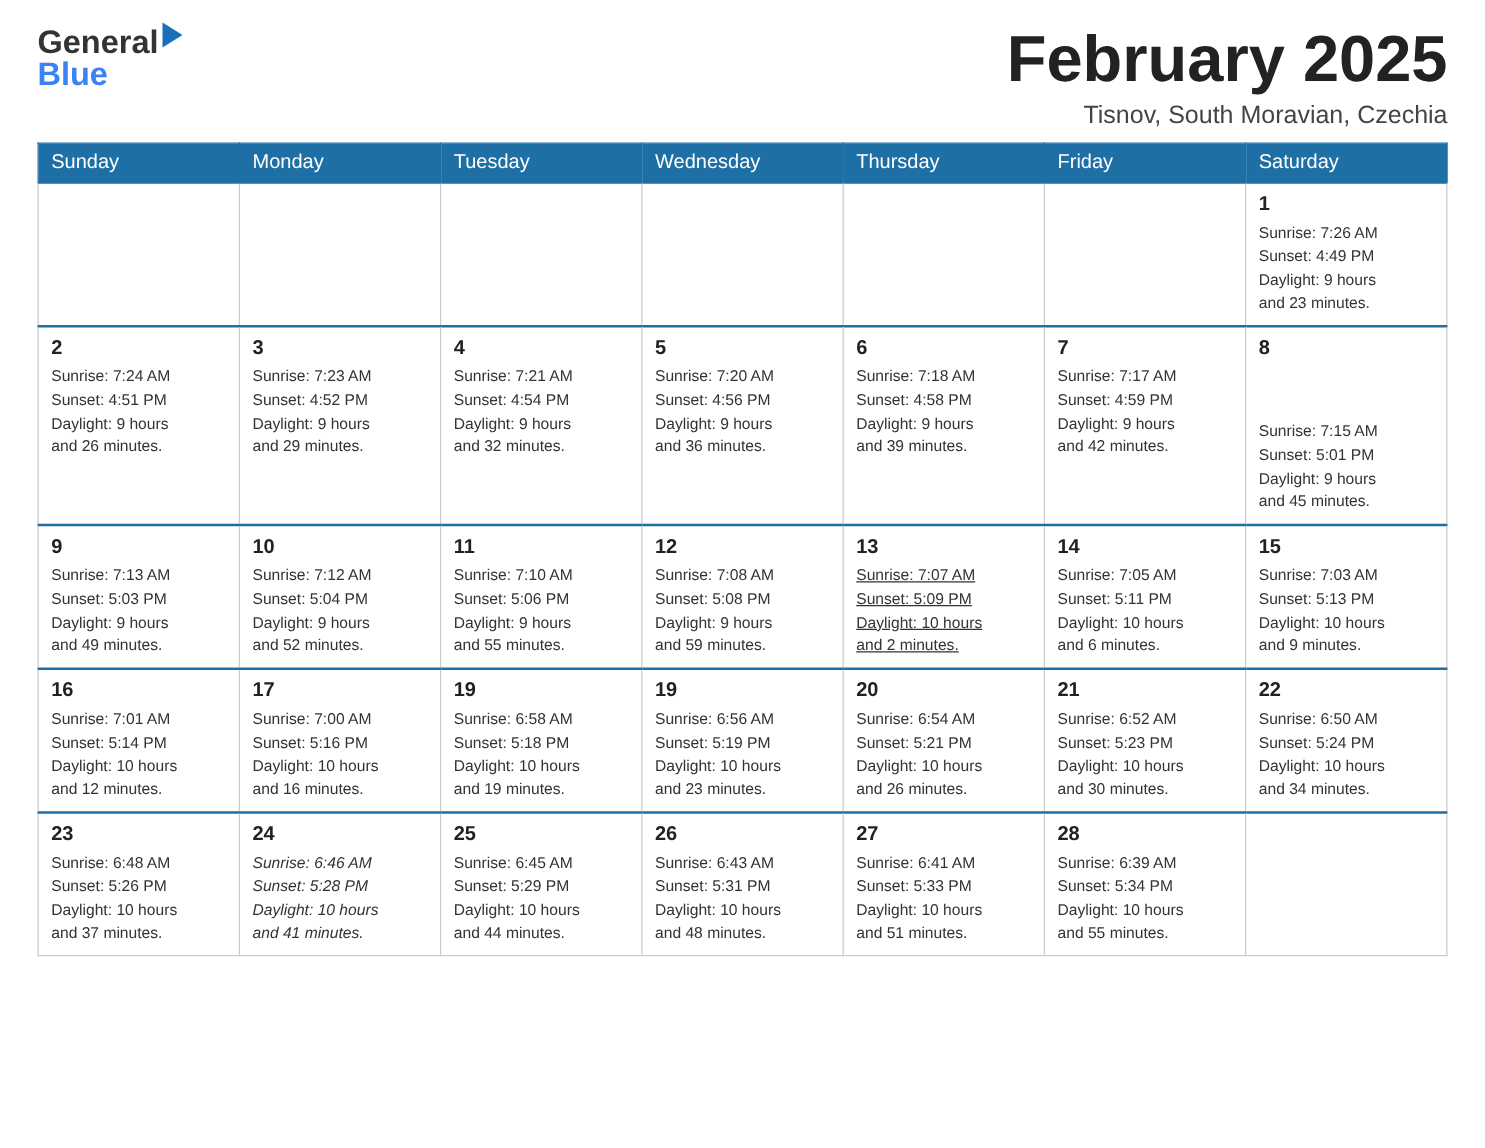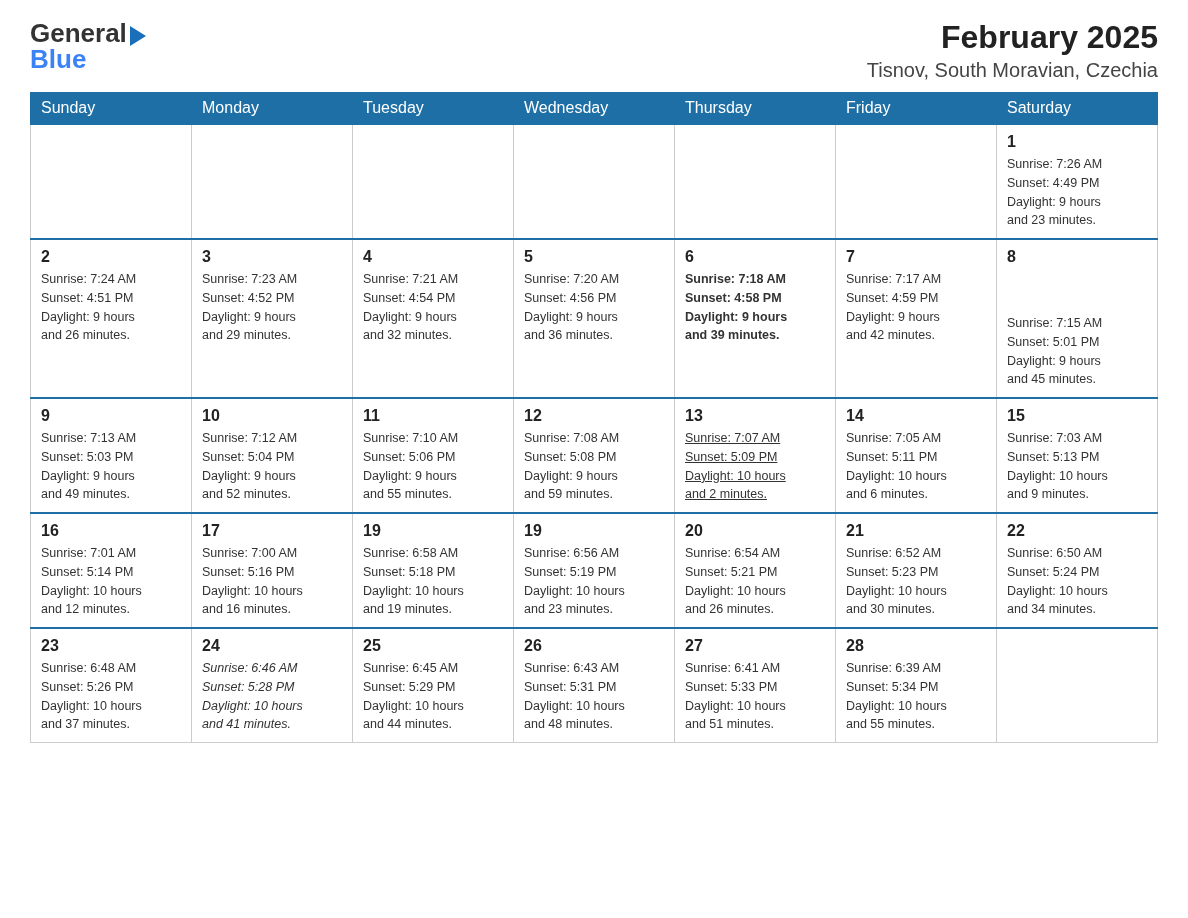--- a/index.html
+++ b/index.html
@@ -29,21 +29,21 @@
       font-family: Arial, sans-serif;
     }
     .logo-wrapper {
       display: flex;
       align-items: center;
     }
     .title-section {
       text-align: right;
     }
     .month-title {
-      font-size: 32px;
+      font-size: 52px;
       font-weight: bold;
       color: #222;
       line-height: 1.1;
     }
     .location {
       font-size: 20px;
       color: #444;
       margin-top: 4px;
     }
     .calendar {
@@ -88,21 +88,21 @@
     .empty-cell {
       background: #f9f9f9;
     }
     .logo-text-wrap {
       display: flex;
       flex-direction: column;
       line-height: 1;
     }
     .logo-row {
       display: flex;
-      align-items: flex-end;
+      align-items: flex-start;
     }
     .triangle-right {
       display: inline-block;
       width: 0;
       height: 0;
       border-top: 10px solid transparent;
       border-bottom: 10px solid transparent;
       border-left: 16px solid #1a6fba;
       margin-left: 3px;
       margin-top: -2px;
@@ -181,21 +181,21 @@
         </td>
         <td>
           <span class="day-number">5</span>
           <div class="day-info" style="white-space: pre-line;">Sunrise: 7:20 AM
 Sunset: 4:56 PM
 Daylight: 9 hours
 and 36 minutes.</div>
         </td>
         <td>
           <span class="day-number">6</span>
-          <div class="day-info" style="white-space: pre-line; font-weight: bold;">Sunrise: 7:18 AM
+          <div class="day-info" style="white-space: pre-line;">Sunrise: 7:18 AM
 Sunset: 4:58 PM
 Daylight: 9 hours
 and 39 minutes.</div>
         </td>
         <td>
           <span class="day-number">7</span>
           <div class="day-info" style="white-space: pre-line;">Sunrise: 7:17 AM
 Sunset: 4:59 PM
 Daylight: 9 hours
 and 42 minutes.</div>

